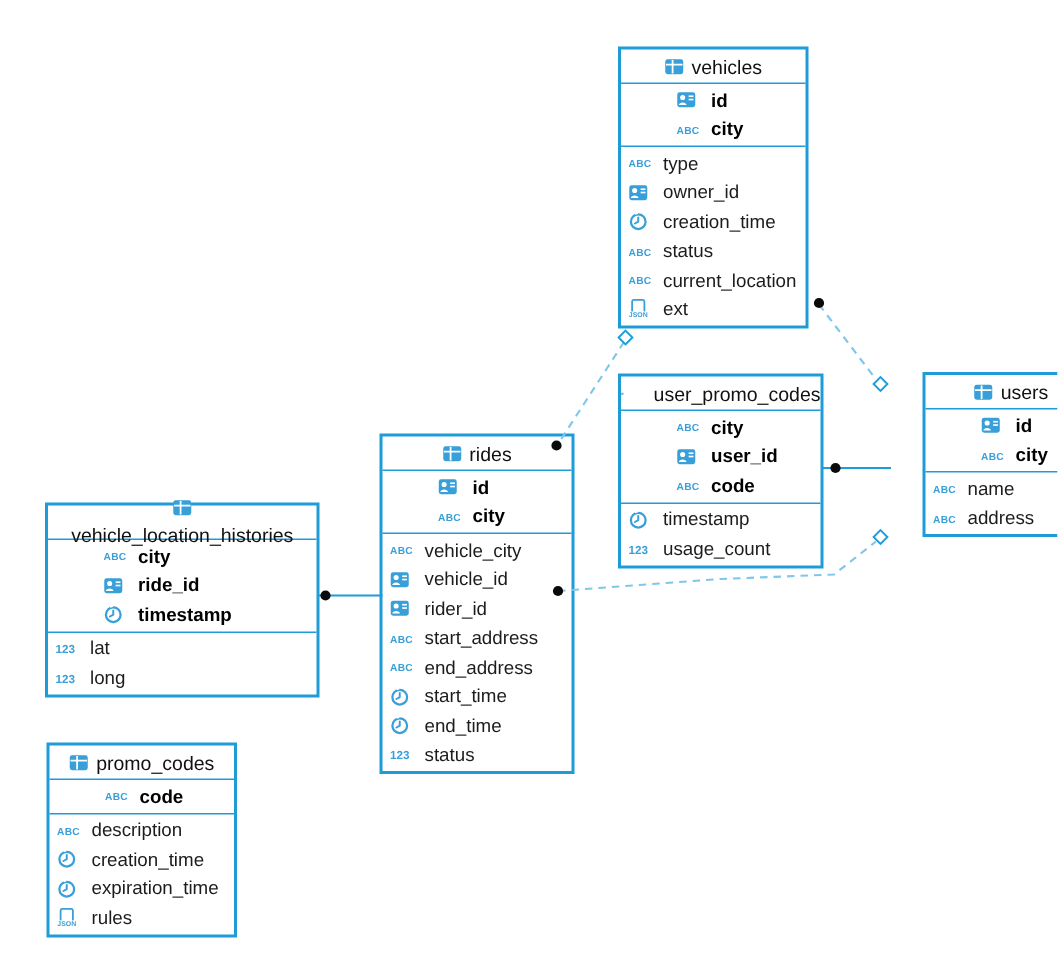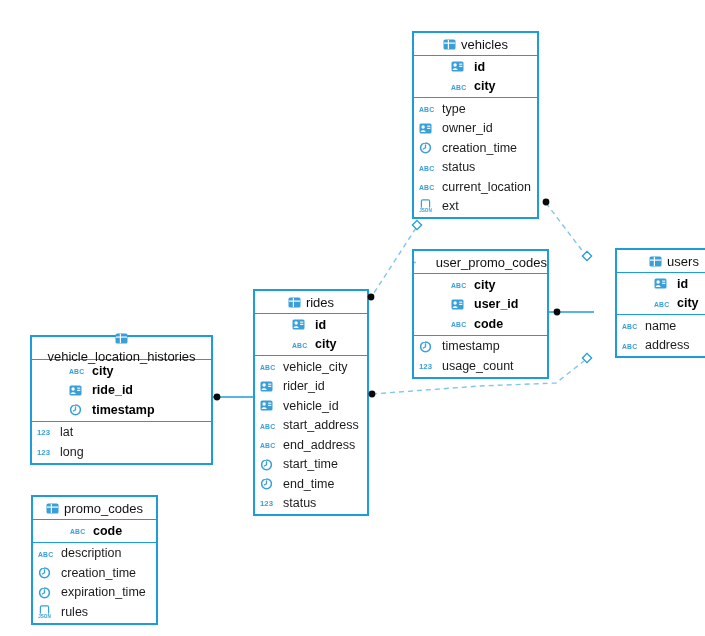--- a/index.html
+++ b/index.html
@@ -249,21 +249,21 @@
         <div class="row">
           <span class="icon-wrap">
             <svg width="18" height="9" viewBox="0 0 18 9">
               <text x="0" y="7.5" font-family="Liberation Sans, sans-serif" font-size="6.8" font-weight="bold" letter-spacing="0.2" fill="#399fd9">ABC</text>
             </svg>
           </span>
           <span class="col-name">address</span>
         </div>
       </div>
     </div>
-    <div class="table-node" style="left: 253px; top: 289px; width: 116px; border-color: rgb(30, 156, 216);">
+    <div class="table-node" style="left: 253px; top: 289px; width: 130px; border-color: rgb(30, 156, 216);">
       <div class="t-header" style="border-bottom-color: rgb(30, 156, 216);">
         <span class="icon-wrap" style="width: auto; min-width: 0px;">
           <svg width="13" height="11" viewBox="0 0 13 11">
             <rect x="0.5" y="0.5" width="12" height="10" rx="1.6" fill="#399fd9"></rect>
             <line x1="1" y1="4.1" x2="12" y2="4.1" stroke="#fff" stroke-width="1.2"></line>
             <line x1="5.4" y1="1" x2="5.4" y2="10" stroke="#fff" stroke-width="1.2"></line>
           </svg>
         </span>
         <span>rides</span>
       </div>
@@ -301,33 +301,33 @@
         <div class="row">
           <span class="icon-wrap">
             <svg width="13" height="11" viewBox="0 0 13 11">
               <rect x="0.5" y="0.5" width="12" height="10" rx="1.6" fill="#399fd9"></rect>
               <circle cx="4.1" cy="4" r="1.7" fill="#fff"></circle>
               <path d="M1.5 9 C1.8 6.7 6.4 6.7 6.7 9 Z" fill="#fff"></path>
               <rect x="8.1" y="2.6" width="3.2" height="1.1" fill="#fff"></rect>
               <rect x="8.1" y="4.8" width="3.2" height="1.1" fill="#fff"></rect>
             </svg>
           </span>
+          <span class="col-name">vehicle_id</span>
+        </div>
+        <div class="row">
+          <span class="icon-wrap">
+            <svg width="13" height="11" viewBox="0 0 13 11">
+              <rect x="0.5" y="0.5" width="12" height="10" rx="1.6" fill="#399fd9"></rect>
+              <circle cx="4.1" cy="4" r="1.7" fill="#fff"></circle>
+              <path d="M1.5 9 C1.8 6.7 6.4 6.7 6.7 9 Z" fill="#fff"></path>
+              <rect x="8.1" y="2.6" width="3.2" height="1.1" fill="#fff"></rect>
+              <rect x="8.1" y="4.8" width="3.2" height="1.1" fill="#fff"></rect>
+            </svg>
+          </span>
           <span class="col-name">rider_id</span>
-        </div>
-        <div class="row">
-          <span class="icon-wrap">
-            <svg width="13" height="11" viewBox="0 0 13 11">
-              <rect x="0.5" y="0.5" width="12" height="10" rx="1.6" fill="#399fd9"></rect>
-              <circle cx="4.1" cy="4" r="1.7" fill="#fff"></circle>
-              <path d="M1.5 9 C1.8 6.7 6.4 6.7 6.7 9 Z" fill="#fff"></path>
-              <rect x="8.1" y="2.6" width="3.2" height="1.1" fill="#fff"></rect>
-              <rect x="8.1" y="4.8" width="3.2" height="1.1" fill="#fff"></rect>
-            </svg>
-          </span>
-          <span class="col-name">vehicle_id</span>
         </div>
         <div class="row">
           <span class="icon-wrap">
             <svg width="18" height="9" viewBox="0 0 18 9">
               <text x="0" y="7.5" font-family="Liberation Sans, sans-serif" font-size="6.8" font-weight="bold" letter-spacing="0.2" fill="#399fd9">ABC</text>
             </svg>
           </span>
           <span class="col-name">start_address</span>
         </div>
         <div class="row">

